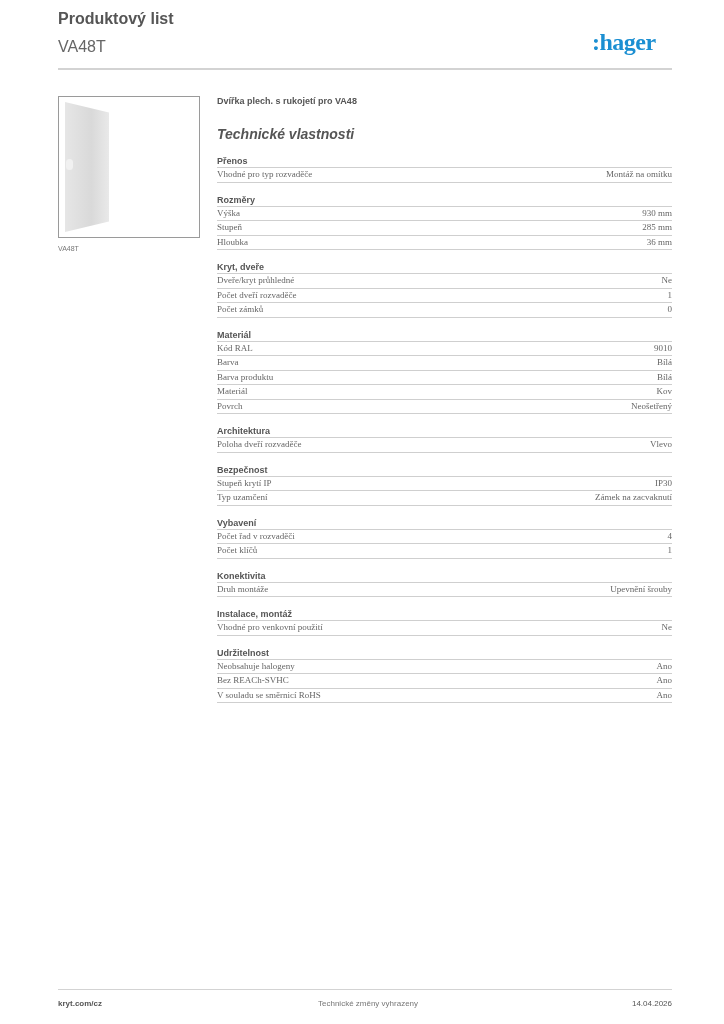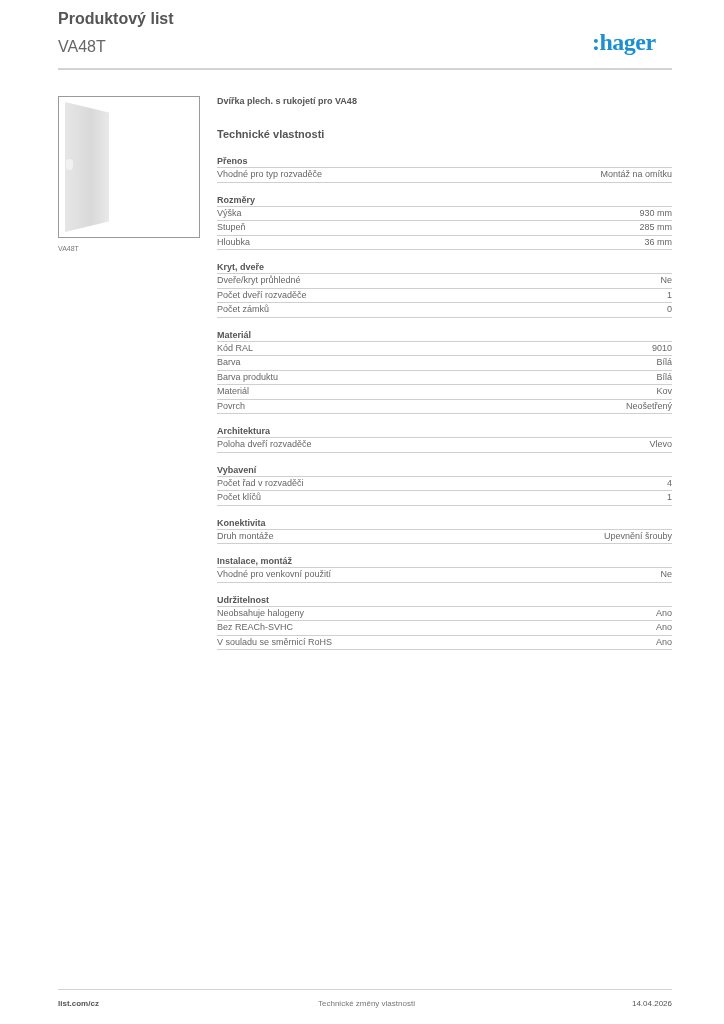--- a/index.html
+++ b/index.html
@@ -11,24 +11,24 @@
   .logo .colon { color: #1b8fd2; }
   .header-rule { position: absolute; left: 58px; top: 68px; width: 614px; height: 2px; background: #d3d3d3; }
 
   .img-box { position: absolute; left: 58px; top: 96px; width: 142px; height: 142px; border: 1px solid #9a9a9a; box-sizing: border-box; background: #fff; }
   .door { position: absolute; left: 6px; top: 5px; width: 44px; height: 130px; background: linear-gradient(90deg, #e6e6e6, #d9d9d9 60%, #e9e9e9); clip-path: polygon(0 0, 100% 8%, 100% 92%, 0 100%); }
   .knob { position: absolute; left: 7px; top: 62px; width: 7px; height: 11px; background: #f1f1f1; border-radius: 4px; }
   .img-caption { position: absolute; left: 58px; top: 245px; font-size: 7px; color: #777; }
 
   .content { position: absolute; left: 217px; top: 96px; width: 455px; }
   .prod-desc { font-size: 9px; font-weight: bold; color: #555; height: 33px; line-height: 11px; }
-  .tech-title { font-size: 11px; font-weight: bold; color: #555; height: 26px; line-height: 11px; }
+  .tech-title { font-size: 14px; font-weight: bold; color: #555; height: 26px; line-height: 11px; font-style: italic; }
   .group { margin-bottom: 11px; }
   .group-title { font-size: 9px; font-weight: bold; color: #555; line-height: 12px; border-bottom: 1.5px solid #cfcfcf; }
-  .row { display: flex; justify-content: space-between; font-size: 9px; color: #666; height: 13.5px; line-height: 13px; border-bottom: 1px solid #cfcfcf; }
+  .row { display: flex; justify-content: space-between; font-size: 9px; color: #666; height: 13.5px; line-height: 13px; border-bottom: 1px solid #cfcfcf; font-family: Liberation Serif, serif; }
 
   .footer-rule { position: absolute; left: 58px; top: 989px; width: 614px; height: 1px; background: #d3d3d3; }
   .footer-left { position: absolute; left: 58px; top: 999px; font-size: 8px; font-weight: bold; color: #555; }
   .footer-center { position: absolute; left: 318px; top: 999px; font-size: 8px; color: #777; }
   .footer-right { position: absolute; right: 52px; top: 999px; font-size: 8px; font-weight: normal; color: #555; }
 </style>
 </head>
 <body>
 
 <div class="header-title">Produktový list</div>
@@ -107,20 +107,31 @@
         </div>
       </div>
       <div class="group">
         <div class="group-title">Architektura</div>
         <div class="row">
           <span>Poloha dveří rozvaděče</span>
           <span>Vlevo</span>
         </div>
       </div>
       <div class="group">
+        <div class="group-title">Bezpečnost</div>
+        <div class="row">
+          <span>Stupeň krytí IP</span>
+          <span>IP30</span>
+        </div>
+        <div class="row">
+          <span>Typ uzamčení</span>
+          <span>Zámek na zacvaknutí</span>
+        </div>
+      </div>
+      <div class="group">
         <div class="group-title">Vybavení</div>
         <div class="row">
           <span>Počet řad v rozvaděči</span>
           <span>4</span>
         </div>
         <div class="row">
           <span>Počet klíčů</span>
           <span>1</span>
         </div>
       </div>
@@ -150,15 +161,15 @@
         </div>
         <div class="row">
           <span>V souladu se směrnicí RoHS</span>
           <span>Ano</span>
         </div>
       </div>
     </div>
 </div>
 
 <div class="footer-rule"></div>
-<div class="footer-left">list.com/cz</div>
-<div class="footer-center">Technické změny vlastnosti</div>
+<div class="footer-left">kryt.com/cz</div>
+<div class="footer-center">Technické změny vyhrazeny</div>
 <div class="footer-right">14.04.2026</div>
 
 </body></html>

